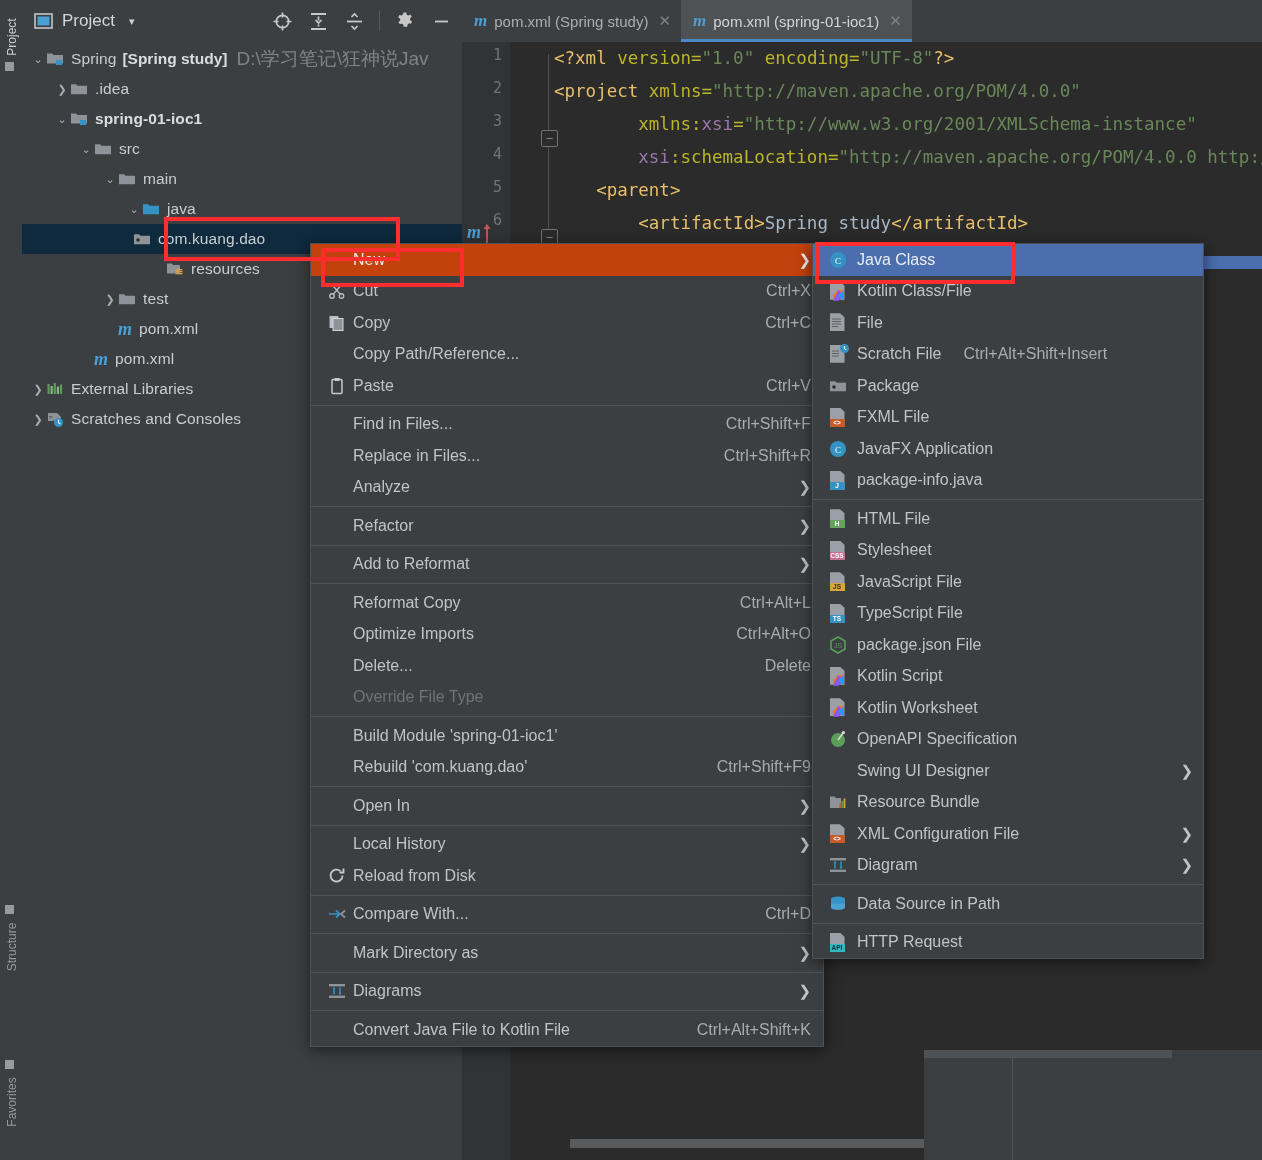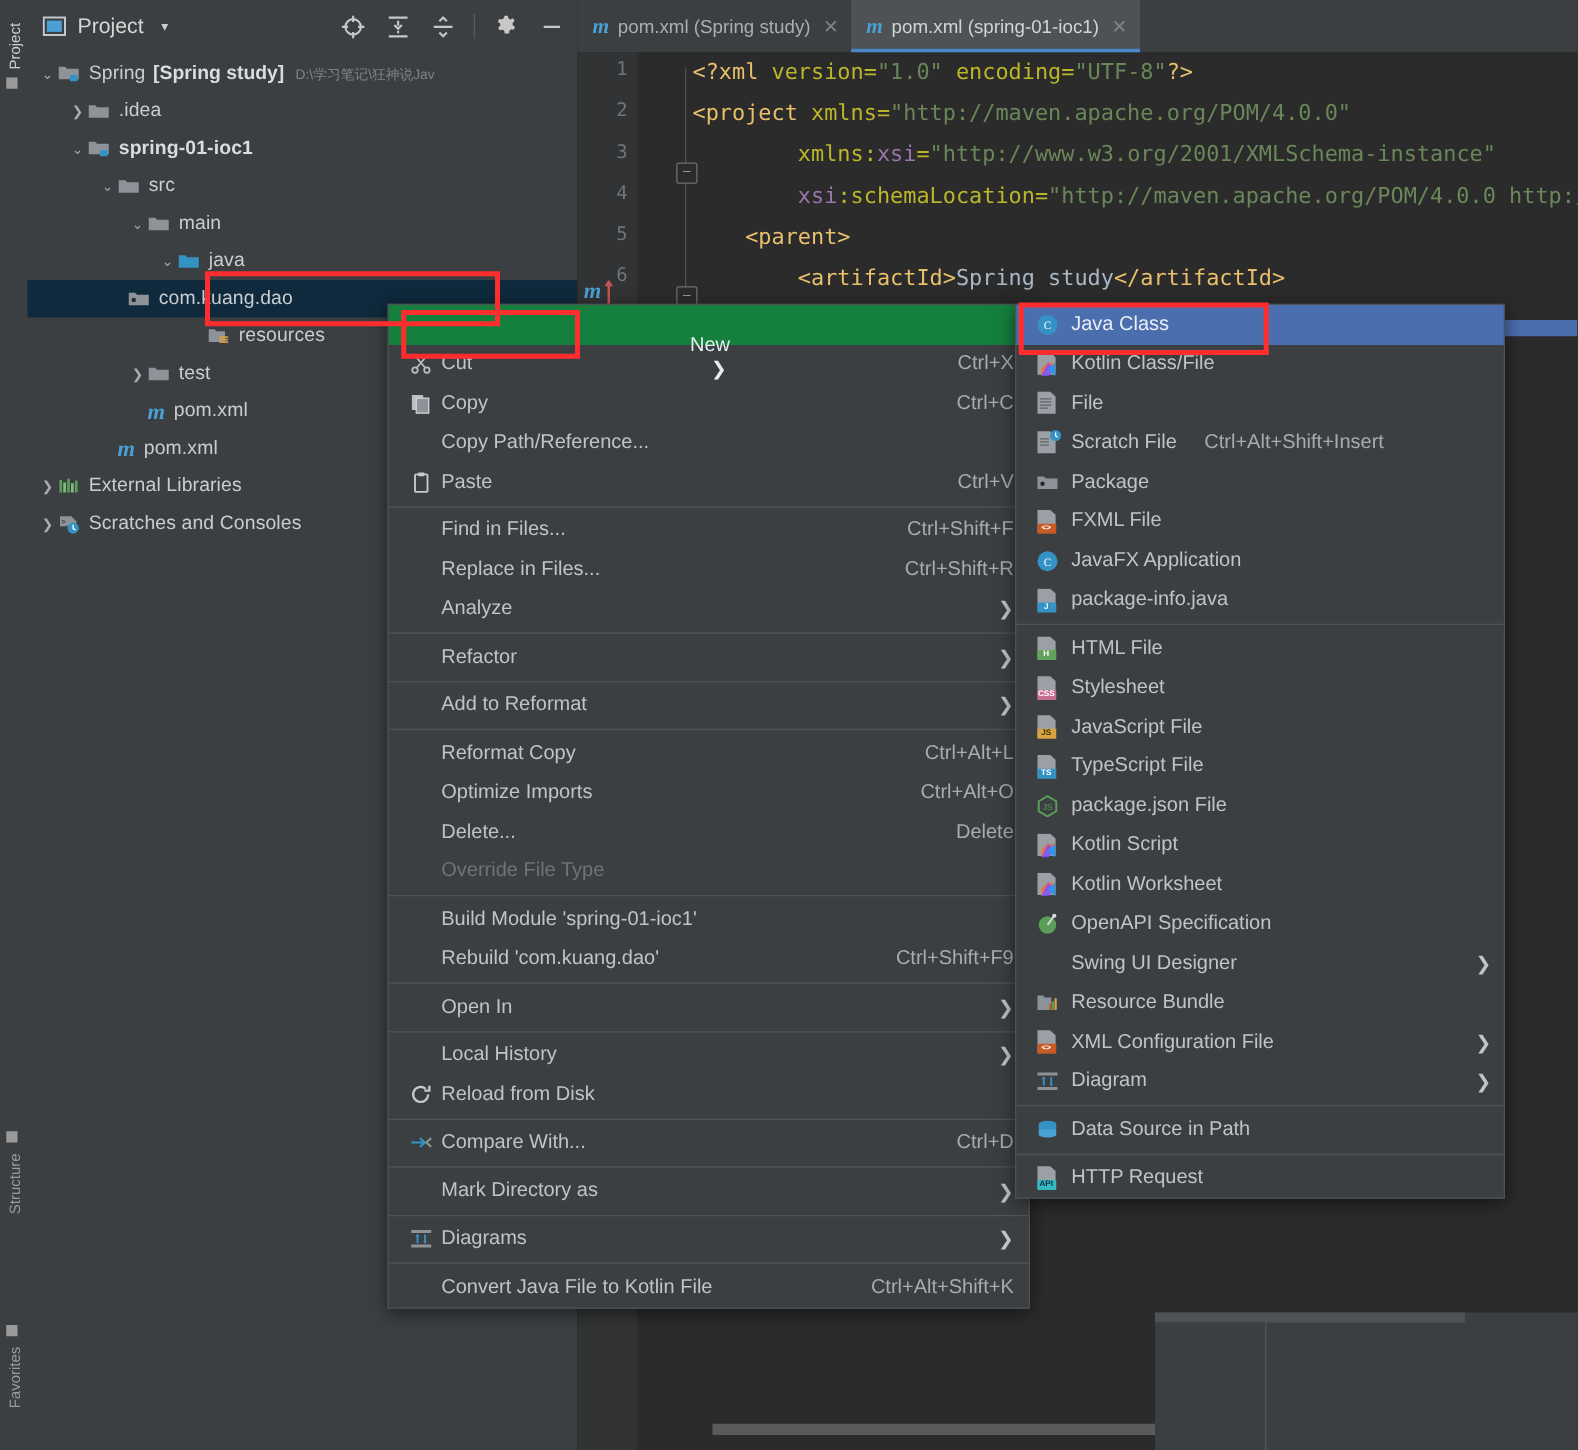--- a/index.html
+++ b/index.html
@@ -36,21 +36,21 @@
   .tool-ic{width:22px;height:22px;display:flex;align-items:center;justify-content:center;color:#c8c8c8;}
   .tool-sep{width:1px;height:20px;background:#5a5a5a;}
 
   .tree{position:relative;padding-top:2px;font-size:15.5px;}
   .trow{height:30px;display:flex;align-items:center;white-space:nowrap;color:#c8cdd2;}
   .trow.sel{background:#0e2a3c;}
   .arrow{width:16px;text-align:center;color:#a8adb2;font-size:11px;flex:0 0 16px;}
   .noarrow{width:16px;flex:0 0 16px;}
   .ticon{margin-right:7px;display:inline-flex;align-items:center;}
   .tlabel{letter-spacing:.1px;}
-  .tpath{color:#7e8387;margin-left:9px;font-size:11px;}
+  .tpath{color:#7e8387;margin-left:9px;font-size:19px;}
   .bold{font-weight:bold;color:#d9dde0;}
 
   
   svg{display:block;}
 
   
   .editor{position:absolute;left:462px;top:0;width:800px;height:1160px;background:#2b2b2b;}
   .tabbar{height:42px;background:#3c3f41;display:flex;align-items:flex-end;}
   .etab{height:42px;display:flex;align-items:center;padding:0 10px 0 12px;color:#a8aeb3;font-size:15px;position:relative;}
   .etab .mico{color:#4a9fd4;font-style:italic;font-weight:bold;font-size:17px;margin-right:7px;font-family:"Liberation Serif",serif;}
@@ -83,21 +83,21 @@
   .bpanel .inner{position:absolute;left:0;top:8px;width:88px;height:102px;background:#3c3f41;border-right:1px solid #515456;}
   .bpanel .top-bar{position:absolute;left:0;top:0;width:248px;height:8px;background:#4e5254;}
 
   
   .ctxmenu{position:absolute;left:310px;top:243px;width:512px;background:#3c3f41;border:1px solid #4f5254;box-shadow:0 3px 14px rgba(0,0,0,.55);z-index:40;}
   .mi{height:31.5px;display:flex;align-items:center;padding:0 12px 0 14px;color:#bfc4c8;font-size:16px;white-space:nowrap;}
   .mi .micon{width:24px;flex:0 0 24px;display:flex;align-items:center;justify-content:center;margin-right:4px;}
   .mi .mlabel{flex:1 1 auto;}
   .mi .mkey{color:#a7acb0;font-size:16px;margin-left:18px;}
   .mi .msub{color:#bfc4c8;font-size:15px;margin-left:14px;}
-  .mi.hl{background:#15803d;color:#e6ebef;flex-direction:column;}
+  .mi.hl{background:#c2410c;color:#e6ebef;}
   .mi.hl .msub{color:#e6ebef;}
   .mi.dis{color:#6f7376;}
   .msep{height:1px;background:#515456;margin:3px 0;}
 
   
   .submenu{position:absolute;left:812px;top:243px;width:390px;background:#3c3f41;border:1px solid #4f5254;box-shadow:0 3px 14px rgba(0,0,0,.55);z-index:50;}
   .si{height:31.5px;display:flex;align-items:center;padding:0 10px 0 12px;color:#bfc4c8;font-size:16px;white-space:nowrap;}
   .si .sicon{width:26px;flex:0 0 26px;display:flex;align-items:center;justify-content:center;margin-right:6px;}
   .si .slabel{flex:0 0 auto;}
   .si .skey{color:#a7acb0;margin-left:22px;}
@@ -223,21 +223,21 @@
         </div>
         <div class="trow" style="padding-left: 104px;">
           <span class="arrow">⌄</span>
           <span class="ticon">
             <svg width="18" height="18" viewBox="0 0 18 18">
               <path d="M1 4.2h5.2l1.4 1.6H17v8.4H1z" fill="#3592c4"></path>
             </svg>
           </span>
           <span class="tlabel">java</span>
         </div>
-        <div class="trow sel" style="padding-left: 64px;">
+        <div class="trow sel" style="padding-left: 95px;">
           <span class="noarrow"></span>
           <span class="ticon">
             <svg width="18" height="18" viewBox="0 0 18 18">
               <path d="M1 4.2h5.2l1.4 1.6H17v8.4H1z" fill="#8d9399"></path>
               <circle cx="5" cy="10" r="1.8" fill="#2b2b2b"></circle>
             </svg>
           </span>
           <span class="tlabel">com.kuang.dao</span>
         </div>
         <div class="trow" style="padding-left: 128px;">

